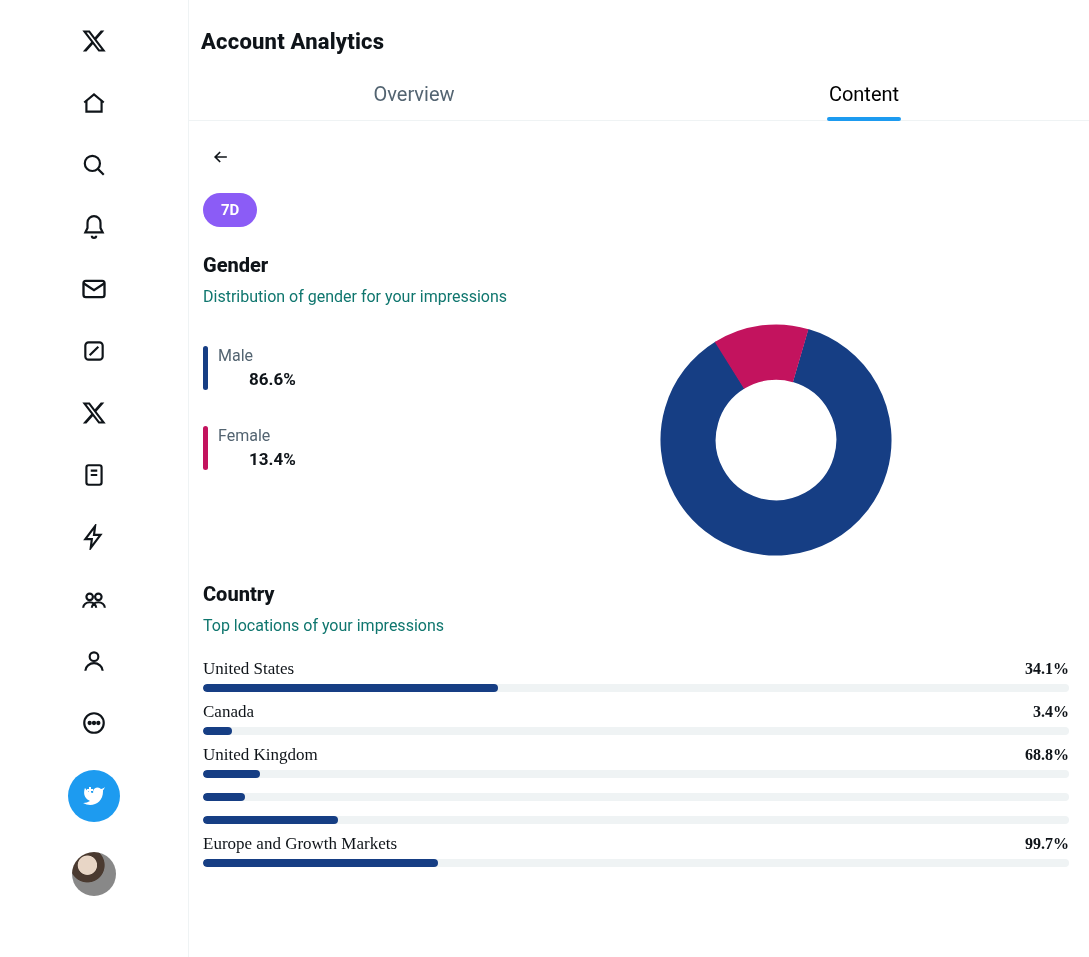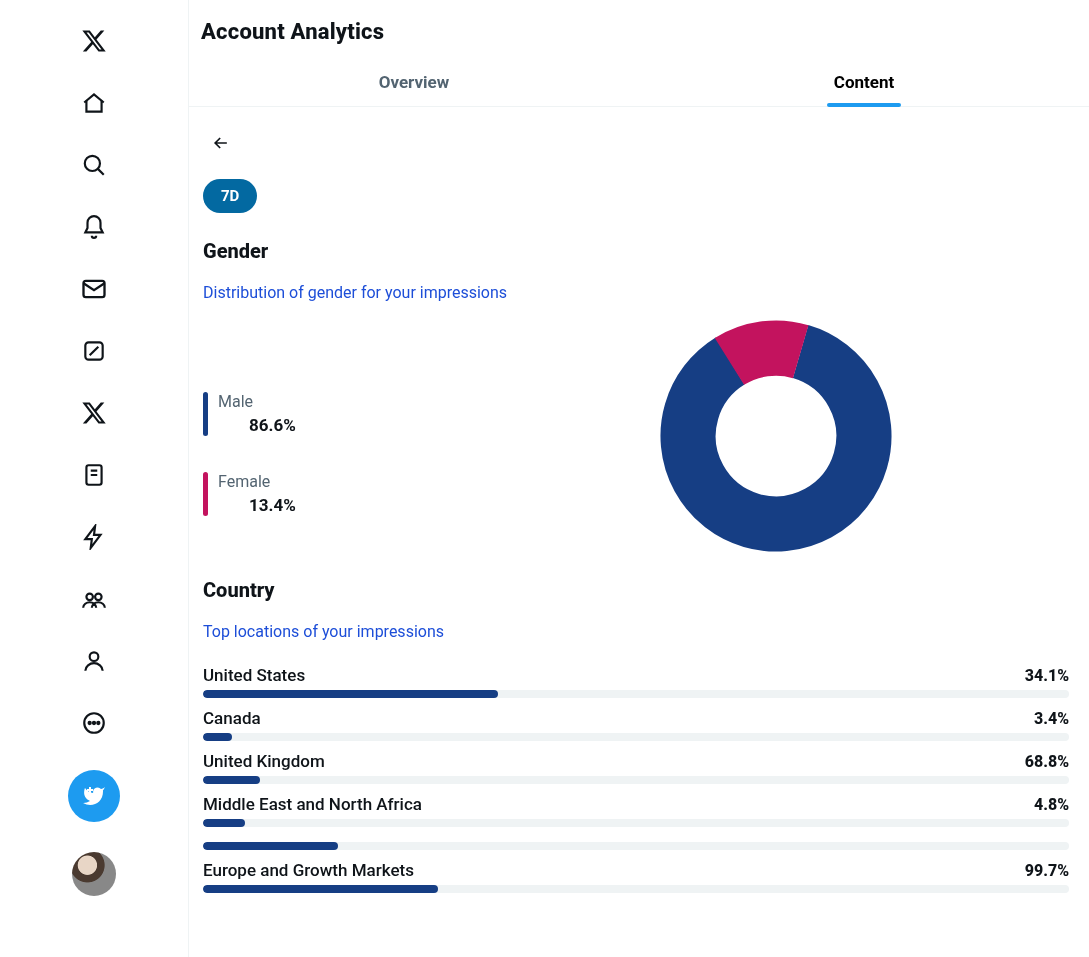--- a/index.html
+++ b/index.html
@@ -36,60 +36,60 @@
     margin-top:16px; cursor:pointer;
   }
   .compose-btn svg { width:24px; height:24px; fill:#fff; }
   .avatar {
     width:44px; height:44px; border-radius:50%;
     background: radial-gradient(circle at 35% 30%, #e8d6c6 0 22%, #4a3a30 24% 40%, #888 42% 100%);
     margin-top:30px; cursor:pointer;
   }
   .main { flex:1; overflow:hidden; display:flex; flex-direction:column; }
   .page-title {
-    font-size:22px; font-weight:800; padding:19px 0 12px 12px;
+    font-size:22px; font-weight:800; padding:29px 0 12px 12px;
     letter-spacing:0.2px;
   }
   .tabs {
     display:flex; border-bottom:1px solid #eff3f4;
   }
   .tab {
     flex:1; text-align:center; padding:16px 0 14px 0;
-    font-size:17px; font-weight:700; color:#536471; cursor:pointer;
+    font-size:20px; font-weight:400; color:#536471; cursor:pointer;
     position:relative;
   }
   .tab.active { color:#000000; }
   .tab.active::after {
     content:""; position:absolute; bottom:-1px; left:50%; transform:translateX(-50%);
     width:74px; height:4px; background:#1d9bf0; border-radius:4px;
   }
   .content { padding: 18px 20px 0 14px; overflow:auto; flex:1; }
   .back-btn { width:36px; height:36px; border-radius:50%; display:flex;align-items:center;justify-content:center;cursor:pointer; }
   .back-btn svg { width:20px; height:20px; }
   .pill {
     display:inline-block; margin-top:18px;
-    background:#0369a1; color:#fff; font-weight:700;
+    background:#8b5cf6; color:#fff; font-weight:700;
     padding:8px 18px; border-radius:999px; font-size:15px;
     cursor:pointer;
   }
   .section { margin-top:26px; }
   .section h2 { font-size:20px; font-weight:800; }
-  .section .sub { color:#1d4ed8; font-size:16px; margin-top:20px; }
-  .gender-row { display:flex; align-items:flex-end; margin-top:18px; }
+  .section .sub { color:#0f766e; font-size:16px; margin-top:10px; }
+  .gender-row { display:flex; align-items:flex-start; margin-top:18px; }
   .legend { flex:0 0 320px; padding-top:22px; }
   .legend-item { display:flex; margin-bottom:36px; }
   .swatch { width:5px; border-radius:3px; margin-right:10px; }
   .swatch.male{ background:#163e84; height:44px;}
   .swatch.female{ background:#c3135e; height:44px;}
   .legend-label { color:#536471; font-size:16px; }
   .legend-val { font-weight:700; font-size:17px; margin-top:4px;margin-left:31px; }
   .donut-wrap { flex:1; display:flex; justify-content:center; padding-right:40px; }
   .donut { width:232px; height:232px; }
 
-  .country-list { margin-top:16px; }
+  .country-list { margin-top:16px;font-family:Liberation Serif, serif; }
   .crow { padding:8px 0 2px 0; }
   .crow .top { display:flex; justify-content:space-between; align-items:baseline; }
   .cname { font-size:17px; font-weight:500; }
   .cval { font-size:16px; font-weight:800; }
   .bar-track { margin-top:5px; width:100%; height:8px; background:#eff3f4; border-radius:999px; overflow:hidden; }
   .bar-fill { height:100%; background:#163e84; border-radius:999px; }
 </style>
 </head>
 <body>
 
@@ -249,24 +249,20 @@
           <div class="crow">
             <div class="top">
               <span class="cname">United Kingdom</span>
               <span class="cval">68.8%</span>
             </div>
             <div class="bar-track">
               <div class="bar-fill" style="width:6.6%"></div>
             </div>
           </div>
           <div class="crow">
-            <div class="top">
-              <span class="cname">Middle East and North Africa</span>
-              <span class="cval">4.8%</span>
-            </div>
             <div class="bar-track">
               <div class="bar-fill" style="width:4.8%"></div>
             </div>
           </div>
           <div class="crow">
             <div class="bar-track">
               <div class="bar-fill" style="width:15.6%"></div>
             </div>
           </div>
           <div class="crow">

